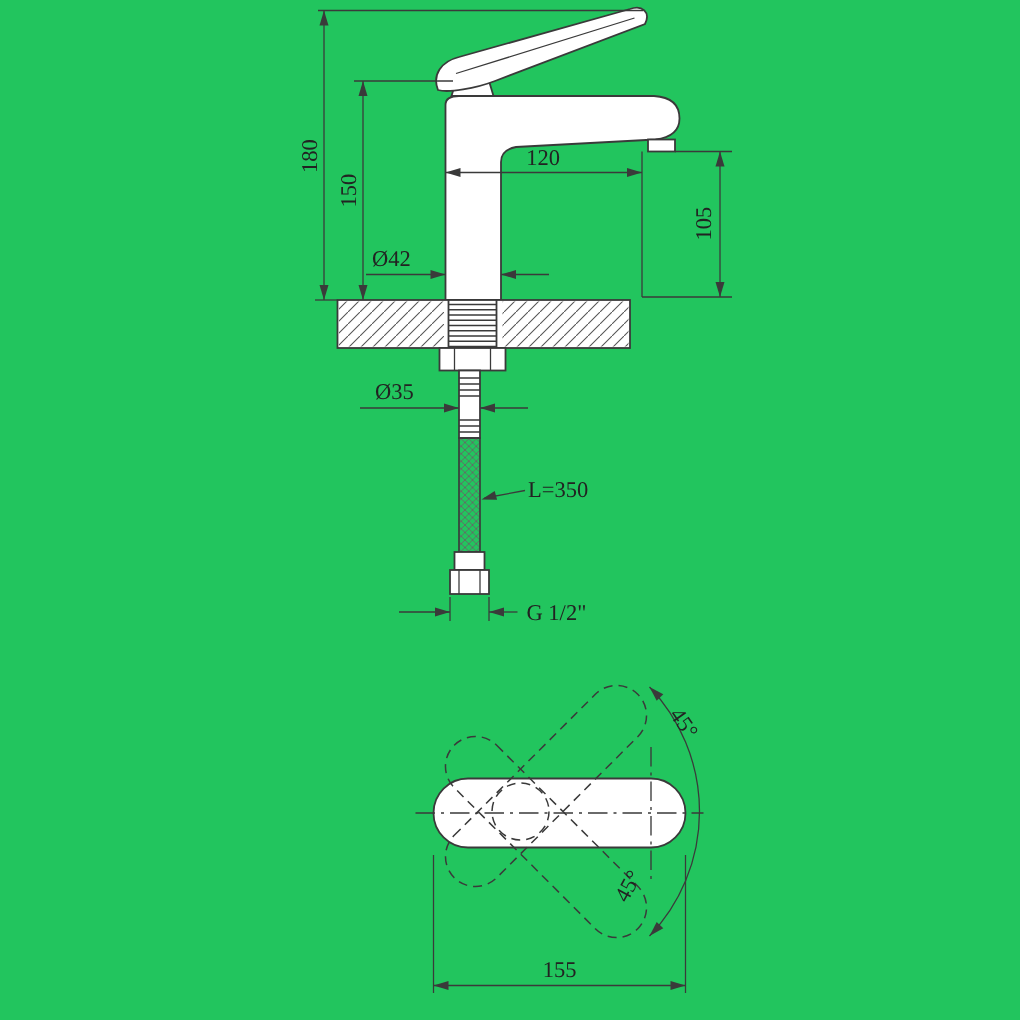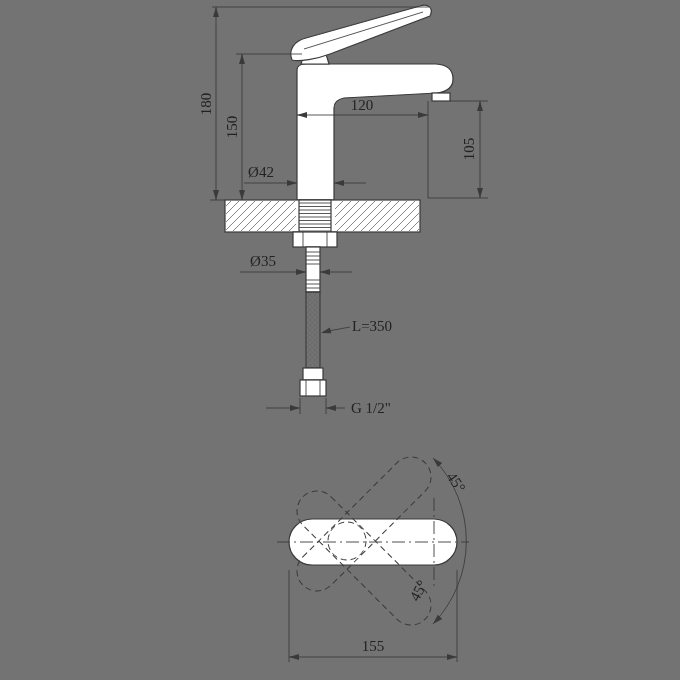--- a/index.html
+++ b/index.html
@@ -5,21 +5,21 @@
   html, body {
     margin: 0;
     padding: 0;
     background: #ffffff;
     font-family: "Liberation Serif", serif;
   }
   .canvas {
     position: relative;
     width: 680px;
     height: 680px;
-    background: #737373;
+    background: #22c55e;
     overflow: hidden;
   }
   svg text {
     font-family: "Liberation Serif", serif;
     font-size: 15px;
     fill: #222222;
   }
   .outline { fill: #ffffff; stroke: #3a3a3a; stroke-width: 1.2; }
   .thin    { fill: none;    stroke: #3a3a3a; stroke-width: 0.85; }
   .dim     { fill: none;    stroke: #3a3a3a; stroke-width: 0.85; }

